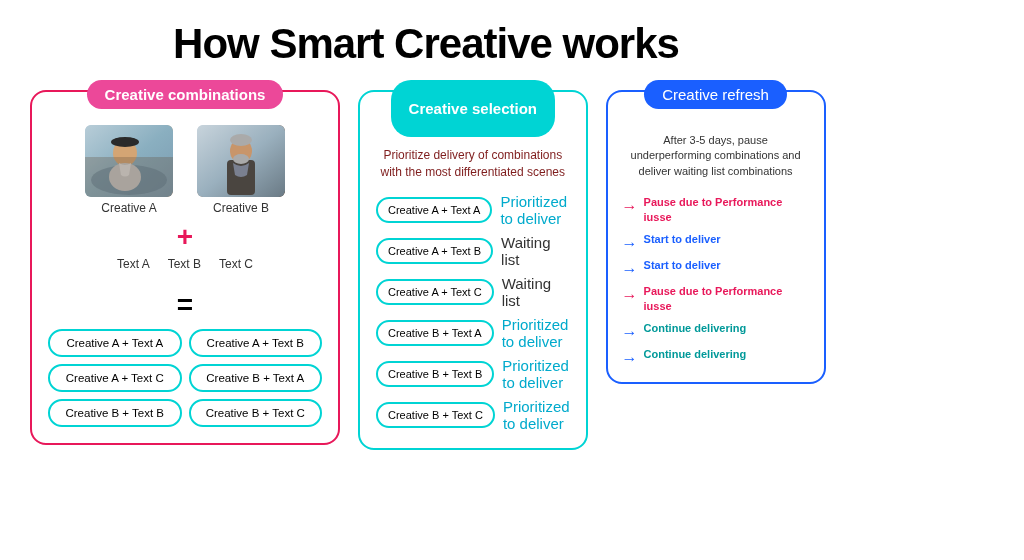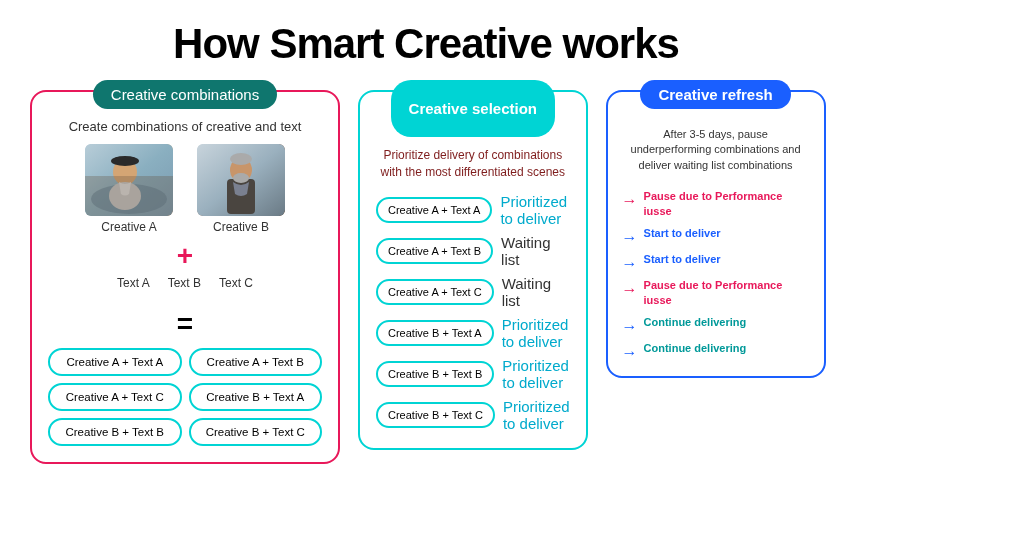--- a/index.html
+++ b/index.html
@@ -34,28 +34,28 @@
     }
     
     .col-left {
       flex: 0 0 310px;
       border: 2.5px solid #e8185a;
       border-radius: 16px;
       padding: 14px 16px 16px 16px;
       position: relative;
     }
     .col-header-left {
-      background: #0f766e;
+      background: #ec4899;
       color: #fff;
-      font-weight: 400;
+      font-weight: 700;
       font-size: 15px;
       border-radius: 20px;
       padding: 6px 18px;
       text-align: center;
-      margin: -26px auto 10px auto;
+      margin: -26px auto 16px auto;
       display: table;
       white-space: nowrap;
     }
     .create-text {
       font-size: 13px;
       color: #333;
       text-align: center;
       margin-bottom: 10px;
     }
     .creatives-row {
@@ -194,26 +194,26 @@
     .col-right {
       flex: 0 0 220px;
       border: 2.5px solid #1a5fff;
       border-radius: 16px;
       padding: 14px 14px 16px 14px;
       position: relative;
     }
     .col-header-right {
       background: #1a5fff;
       color: #fff;
-      font-weight: 700;
+      font-weight: 400;
       font-size: 15px;
       border-radius: 20px;
       padding: 6px 18px;
       text-align: center;
-      margin: -26px auto 18px auto;
+      margin: -26px auto 24px auto;
       display: table;
       white-space: nowrap;
     }
     .right-desc {
       font-size: 11px;
       color: #333;
       text-align: center;
       margin-bottom: 16px;
       line-height: 1.4;
     }
@@ -246,21 +246,20 @@
 </head>
 <body>
 
 <div class="page">
   <h1 class="main-title">How Smart Creative works</h1>
 
   <div class="columns">
 
     <div class="col-left">
       <div class="col-header-left">Creative combinations</div>
-      <div class="create-text">Create combinations of creative and text</div>
 
       <div class="creatives-row">
         <div class="creative-item">
           <div class="creative-img img-a">
             
             <svg width="88" height="72" viewBox="0 0 88 72" xmlns="http://www.w3.org/2000/svg">
               <defs>
                 <linearGradient id="bgA" x1="0%" y1="0%" x2="100%" y2="100%">
                   <stop offset="0%" style="stop-color:#b8cdd8"></stop>
                   <stop offset="50%" style="stop-color:#8aafc0"></stop>

